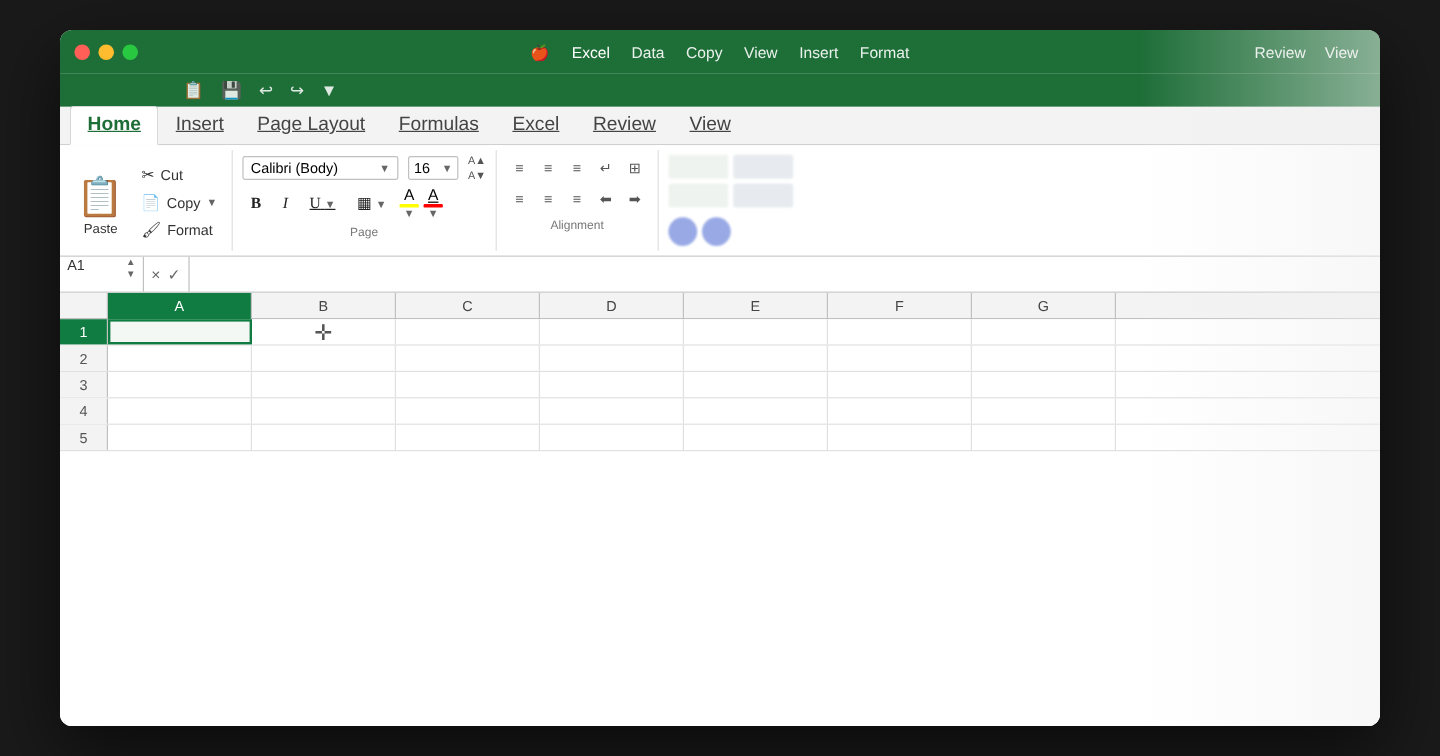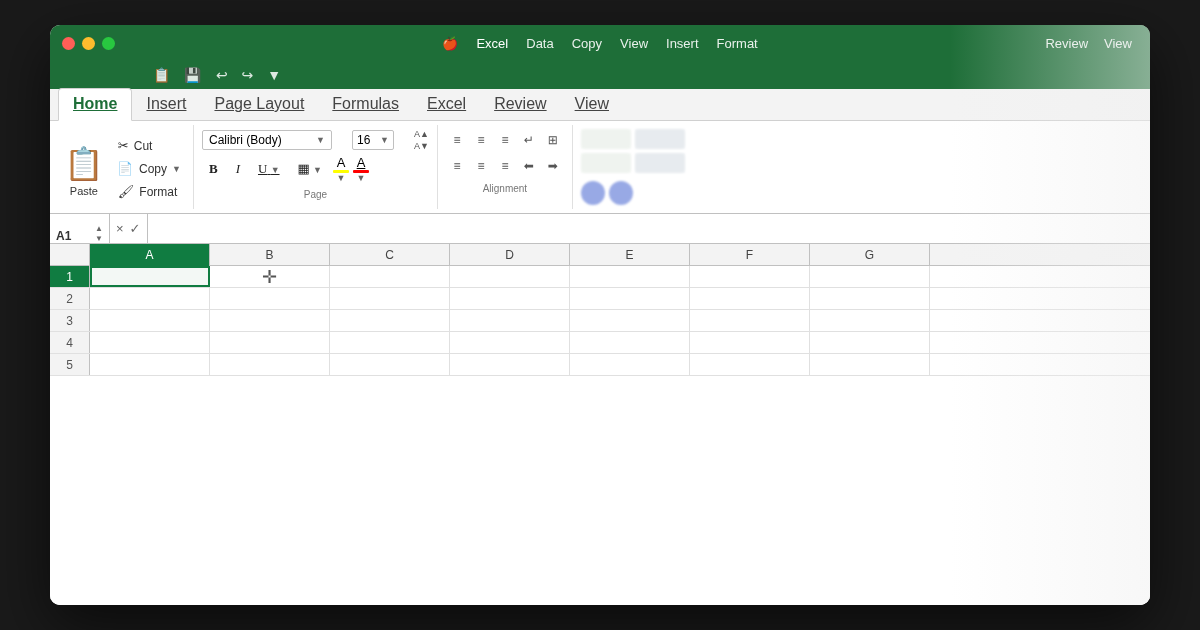--- a/index.html
+++ b/index.html
@@ -192,21 +192,21 @@
       padding: 4px 8px;
       border-right: 1px solid #e0e0e0;
       display: flex;
       flex-direction: column;
       gap: 4px;
       min-width: 180px;
     }
     .font-row1 {
       display: flex;
       align-items: center;
-      gap: 20px;
+      gap: 8px;
     }
     .font-selector {
       border: 1px solid #c0c0c0;
       padding: 2px 6px;
       font-size: 12px;
       background: #fff;
       border-radius: 2px;
       width: 130px;
       display: flex;
       align-items: center;
@@ -287,30 +287,29 @@
     
     .formula-bar {
       height: 30px;
       background: #fff;
       border-bottom: 1px solid #c0c0c0;
       display: flex;
       align-items: center;
       gap: 0;
     }
     .name-box {
-      width: 60px;
+      width: 70px;
       border-right: 1px solid #c0c0c0;
       padding: 0 6px;
       font-size: 12px;
       color: #333;
       height: 100%;
       display: flex;
-      align-items: flex-end;
+      align-items: flex-start;
       justify-content: space-between;
-      font-weight: bold;
     }
     .formula-controls {
       display: flex;
       align-items: center;
       padding: 0 6px;
       gap: 6px;
       border-right: 1px solid #c0c0c0;
       height: 100%;
     }
     .formula-ctrl-btn {

